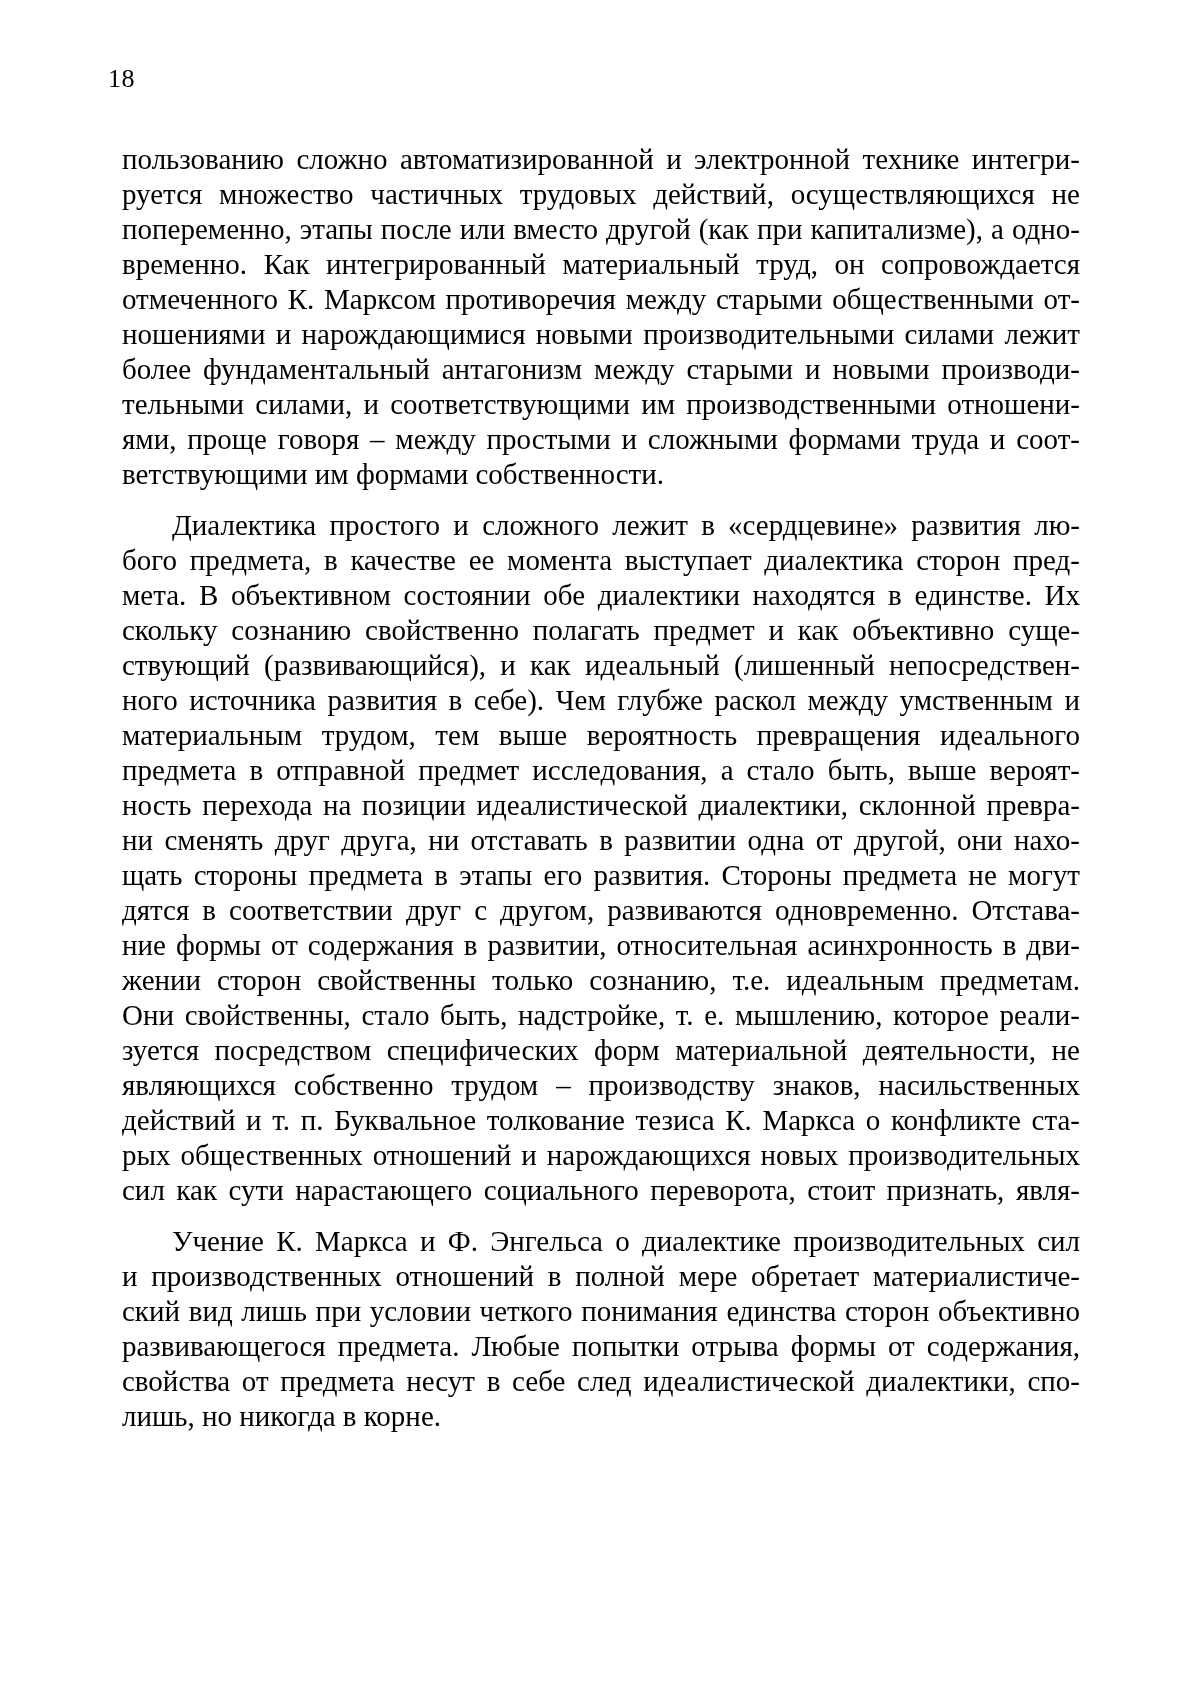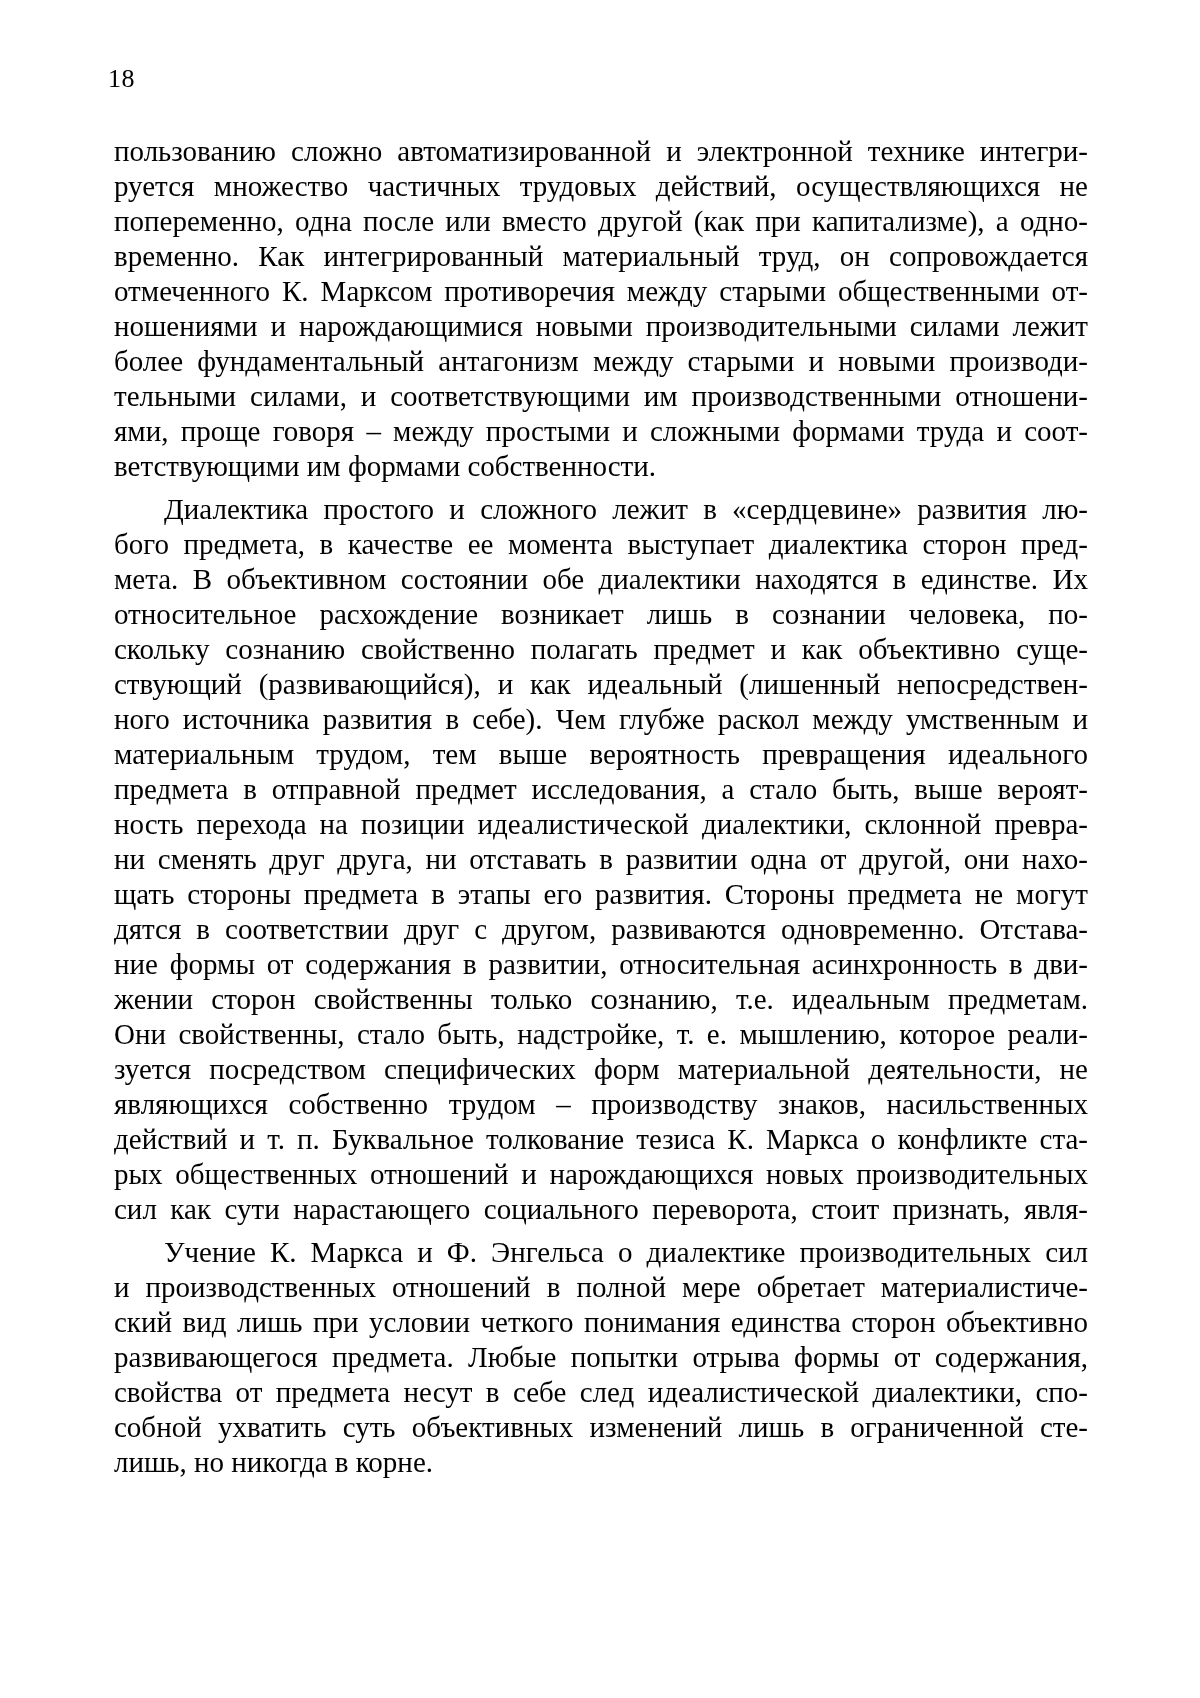--- a/index.html
+++ b/index.html
@@ -24,21 +24,21 @@
     line-height: 30px;
     letter-spacing: 0.5px;
   }
   .text-block {
     position: absolute;
     top: 126px;
     left: 106px;
     width: 990px;
   }
   .paragraph {
-    margin: 8px;
+    margin: 16px;
     padding: 0;
   }
   .line {
     font-size: 29px;
     line-height: 35px;
     text-align: justify;
     text-align-last: justify;
   }
   .line.last {
     text-align: center;
@@ -50,34 +50,33 @@
 </style>
 </head>
 <body>
 
 <div class="page">
   <div class="page-number">18</div>
   <div class="text-block">
       <div class="paragraph">
         <div class="line first">пользованию сложно автоматизированной и электронной технике интегри-</div>
         <div class="line">руется множество частичных трудовых действий, осуществляющихся не</div>
-        <div class="line">попеременно, одна после или вместо другой (как при капитализме), а одно-</div>
+        <div class="line">попеременно, этапы после или вместо другой (как при капитализме), а одно-</div>
         <div class="line">временно. Как интегрированный материальный труд, он сопровождается</div>
         <div class="line">отмеченного К. Марксом противоречия между старыми общественными от-</div>
         <div class="line">ношениями и нарождающимися новыми производительными силами лежит</div>
         <div class="line">более фундаментальный антагонизм между старыми и новыми производи-</div>
         <div class="line">тельными силами, и соответствующими им производственными отношени-</div>
         <div class="line">ями, проще говоря – между простыми и сложными формами труда и соот-</div>
         <div class="line last">ветствующими им формами собственности.</div>
       </div>
       <div class="paragraph indent">
         <div class="line first">Диалектика простого и сложного лежит в «сердцевине» развития лю-</div>
         <div class="line">бого предмета, в качестве ее момента выступает диалектика сторон пред-</div>
         <div class="line">мета. В объективном состоянии обе диалектики находятся в единстве. Их</div>
-        <div class="line">относительное расхождение возникает лишь в сознании человека, по-</div>
         <div class="line">скольку сознанию свойственно полагать предмет и как объективно суще-</div>
         <div class="line">ствующий (развивающийся), и как идеальный (лишенный непосредствен-</div>
         <div class="line">ного источника развития в себе). Чем глубже раскол между умственным и</div>
         <div class="line">материальным трудом, тем выше вероятность превращения идеального</div>
         <div class="line">предмета в отправной предмет исследования, а стало быть, выше вероят-</div>
         <div class="line">ность перехода на позиции идеалистической диалектики, склонной превра-</div>
         <div class="line">ни сменять друг друга, ни отставать в развитии одна от другой, они нахо-</div>
         <div class="line">щать стороны предмета в этапы его развития. Стороны предмета не могут</div>
         <div class="line">дятся в соответствии друг с другом, развиваются одновременно. Отстава-</div>
         <div class="line">ние формы от содержания в развитии, относительная асинхронность в дви-</div>
@@ -88,17 +87,16 @@
         <div class="line">действий и т. п. Буквальное толкование тезиса К. Маркса о конфликте ста-</div>
         <div class="line">рых общественных отношений и нарождающихся новых производительных</div>
         <div class="line">сил как сути нарастающего социального переворота, стоит признать, явля-</div>
       </div>
       <div class="paragraph indent">
         <div class="line first">Учение К. Маркса и Ф. Энгельса о диалектике производительных сил</div>
         <div class="line">и производственных отношений в полной мере обретает материалистиче-</div>
         <div class="line">ский вид лишь при условии четкого понимания единства сторон объективно</div>
         <div class="line">развивающегося предмета. Любые попытки отрыва формы от содержания,</div>
         <div class="line">свойства от предмета несут в себе след идеалистической диалектики, спо-</div>
-        <div class="line">собной ухватить суть объективных изменений лишь в ограниченной сте-</div>
         <div class="line last">лишь, но никогда в корне.</div>
       </div>
     </div>
 </div>
 
 </body></html>

